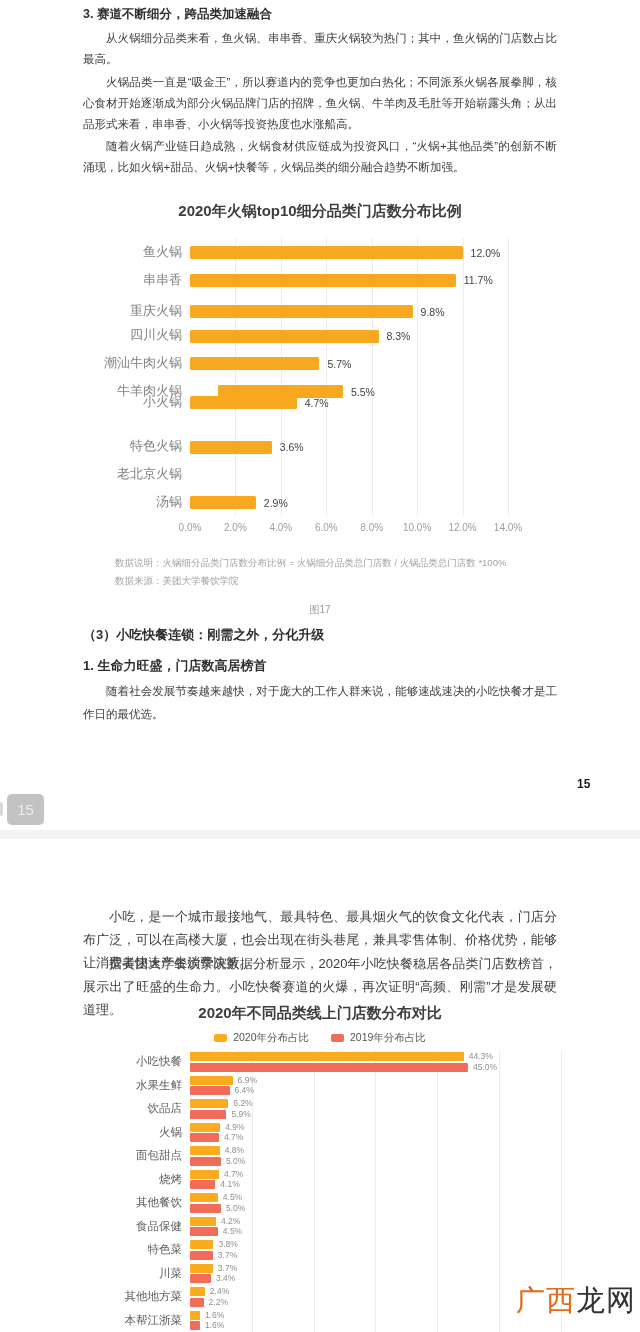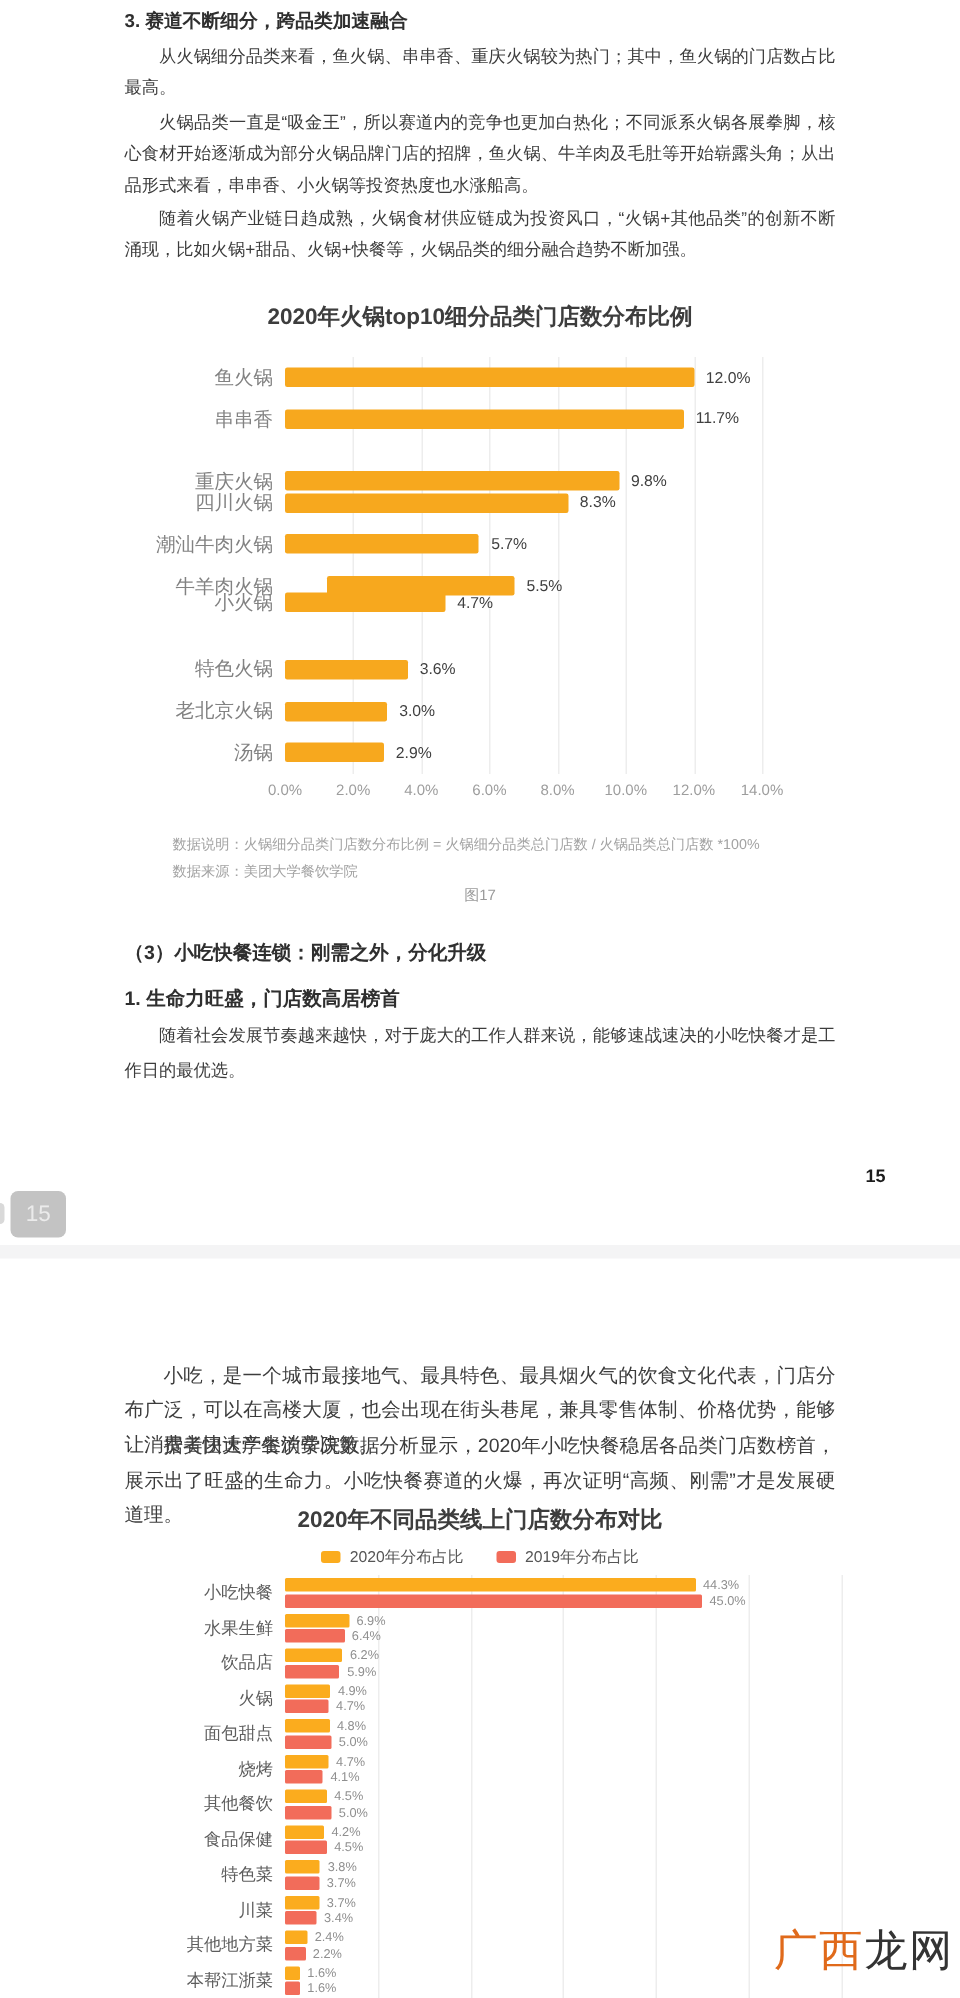--- a/index.html
+++ b/index.html
@@ -72,21 +72,21 @@
       </div>
     <div id="c1-rows">
         <div class="c1-row" style="top: 0px;">
           <div class="c1-label">鱼火锅</div>
           <div class="c1-plot"><div class="c1-bar" style="width: 85.7143%; background: rgb(247, 168, 30);"></div><span class="c1-value">12.0%</span></div>
         </div>
         <div class="c1-row" style="top: 27.8px;">
           <div class="c1-label">串串香</div>
           <div class="c1-plot"><div class="c1-bar" style="width: 83.5714%; background: rgb(247, 168, 30);"></div><span class="c1-value">11.7%</span></div>
         </div>
-        <div class="c1-row" style="top: 69px;">
+        <div class="c1-row" style="top: 59px;">
           <div class="c1-label">重庆火锅</div>
           <div class="c1-plot"><div class="c1-bar" style="width: 70%; background: rgb(247, 168, 30);"></div><span class="c1-value">9.8%</span></div>
         </div>
         <div class="c1-row" style="top: 83.4px;">
           <div class="c1-label">四川火锅</div>
           <div class="c1-plot"><div class="c1-bar" style="width: 59.2857%; background: rgb(247, 168, 30);"></div><span class="c1-value">8.3%</span></div>
         </div>
         <div class="c1-row" style="top: 111.2px;">
           <div class="c1-label">潮汕牛肉火锅</div>
           <div class="c1-plot"><div class="c1-bar" style="width: 40.7143%; background: rgb(247, 168, 30);"></div><span class="c1-value">5.7%</span></div>
@@ -98,42 +98,41 @@
         <div class="c1-row" style="top: 150px;">
           <div class="c1-label">小火锅</div>
           <div class="c1-plot"><div class="c1-bar" style="width: 33.5714%; background: rgb(247, 168, 30);"></div><span class="c1-value">4.7%</span></div>
         </div>
         <div class="c1-row" style="top: 194.6px;">
           <div class="c1-label">特色火锅</div>
           <div class="c1-plot"><div class="c1-bar" style="width: 25.7143%; background: rgb(247, 168, 30);"></div><span class="c1-value">3.6%</span></div>
         </div>
         <div class="c1-row" style="top: 222.4px;">
           <div class="c1-label">老北京火锅</div>
-          <div class="c1-plot"><div class="c1-bar" style="width: 21.4286%; background: rgb(247, 168, 30);"></div><span class="c1-value">3.0%</span></div>
         </div>
         <div class="c1-row" style="top: 250.2px;">
           <div class="c1-label">汤锅</div>
           <div class="c1-plot"><div class="c1-bar" style="width: 20.7143%; background: rgb(247, 168, 30);"></div><span class="c1-value">2.9%</span></div>
         </div>
       </div>
     <div id="c1-axis">
         <span class="c1-tick" style="left: 0%;">0.0%</span>
         <span class="c1-tick" style="left: 14.2857%;">2.0%</span>
         <span class="c1-tick" style="left: 28.5714%;">4.0%</span>
         <span class="c1-tick" style="left: 42.8571%;">6.0%</span>
         <span class="c1-tick" style="left: 57.1429%;">8.0%</span>
         <span class="c1-tick" style="left: 71.4286%;">10.0%</span>
         <span class="c1-tick" style="left: 85.7143%;">12.0%</span>
         <span class="c1-tick" style="left: 100%;">14.0%</span>
       </div>
   </div>
 
   <div class="abs note-line" style="top:557px;">数据说明：火锅细分品类门店数分布比例 = 火锅细分品类总门店数 / 火锅品类总门店数 *100%</div>
   <div class="abs note-line" style="top:575px;">数据来源：美团大学餐饮学院</div>
-  <div class="abs fig-caption" style="top:590px;text-align:center;">图17</div>
+  <div class="abs fig-caption" style="top:603px;text-align:center;">图17</div>
 
   <div class="abs h-bold" style="left:83px;top:626px;font-size:13px;">（3）小吃快餐连锁：刚需之外，分化升级</div>
   <div class="abs h-bold" style="left:83px;top:657px;font-size:13px;">1. 生命力旺盛，门店数高居榜首</div>
   <div class="abs body-text indent" style="left:83px;top:680px;line-height:23px;">随着社会发展节奏越来越快，对于庞大的工作人群来说，能够速战速决的小吃快餐才是工作日的最优选。</div>
 
   <div class="abs page-number" style="left:577px;top:777px;">15</div>
   <div class="abs page-badge">15</div>
   <div class="abs edge-fragment"></div>
 
   <div class="abs page-separator"></div>

